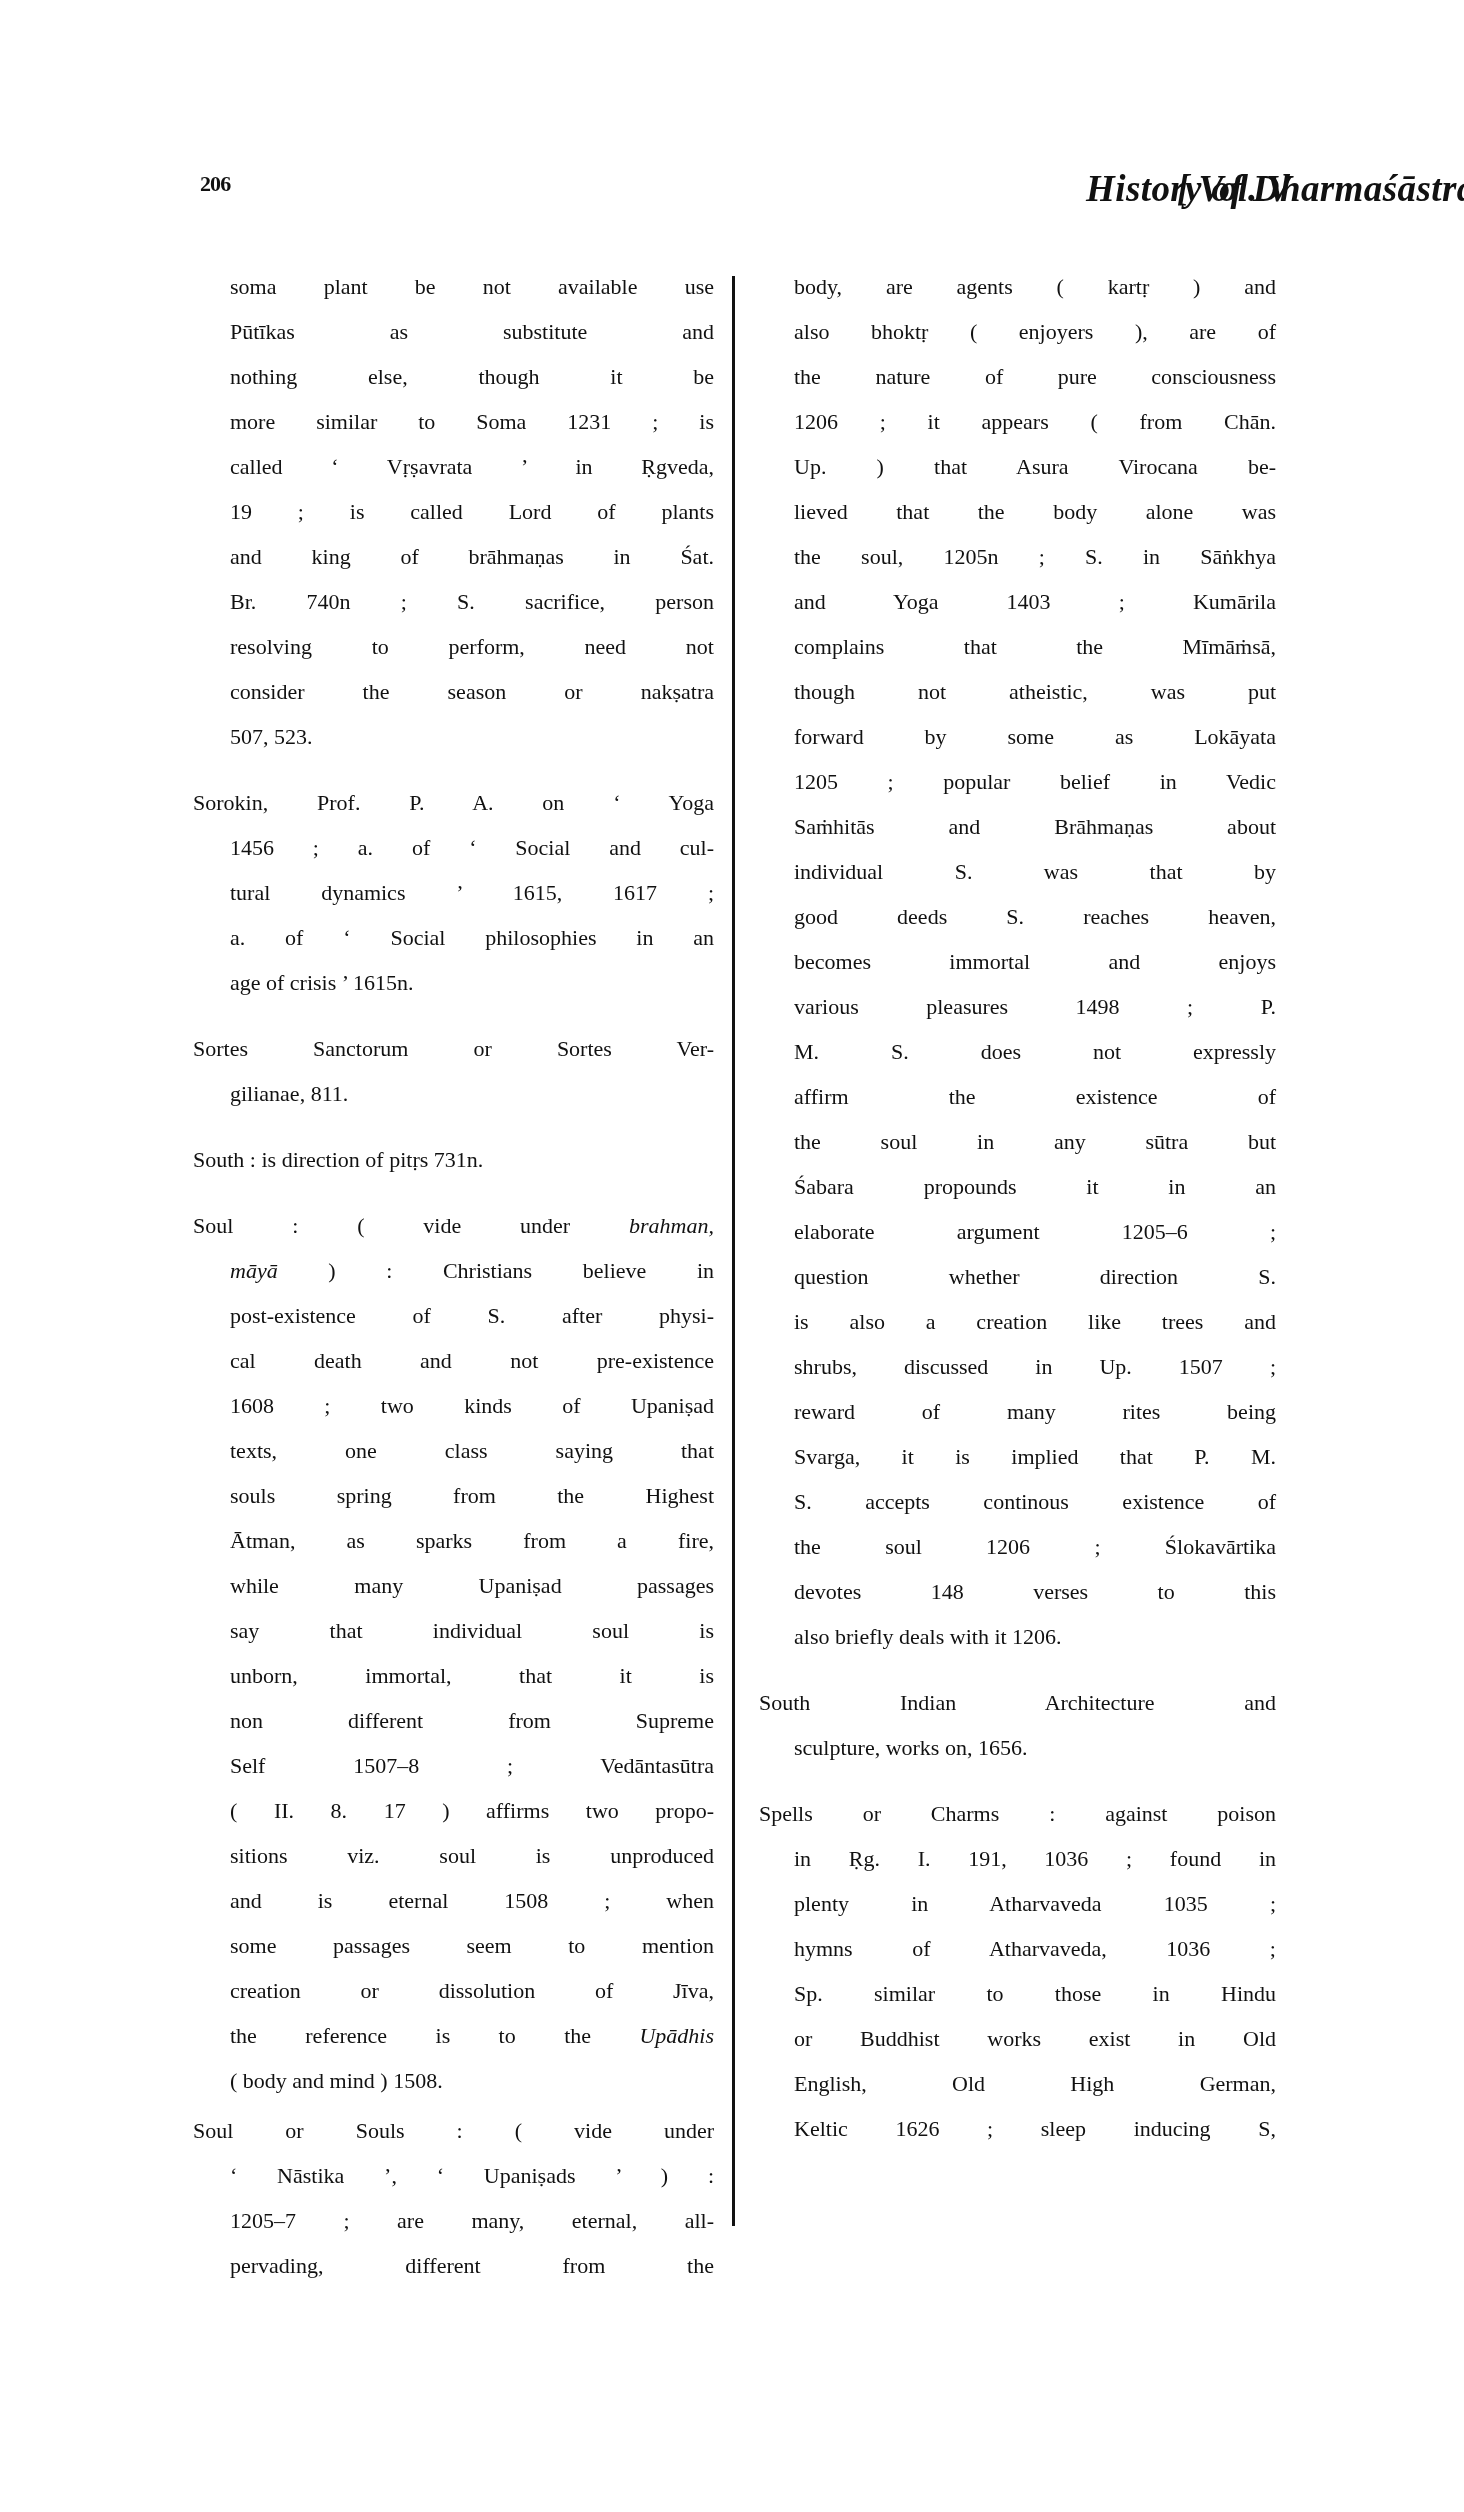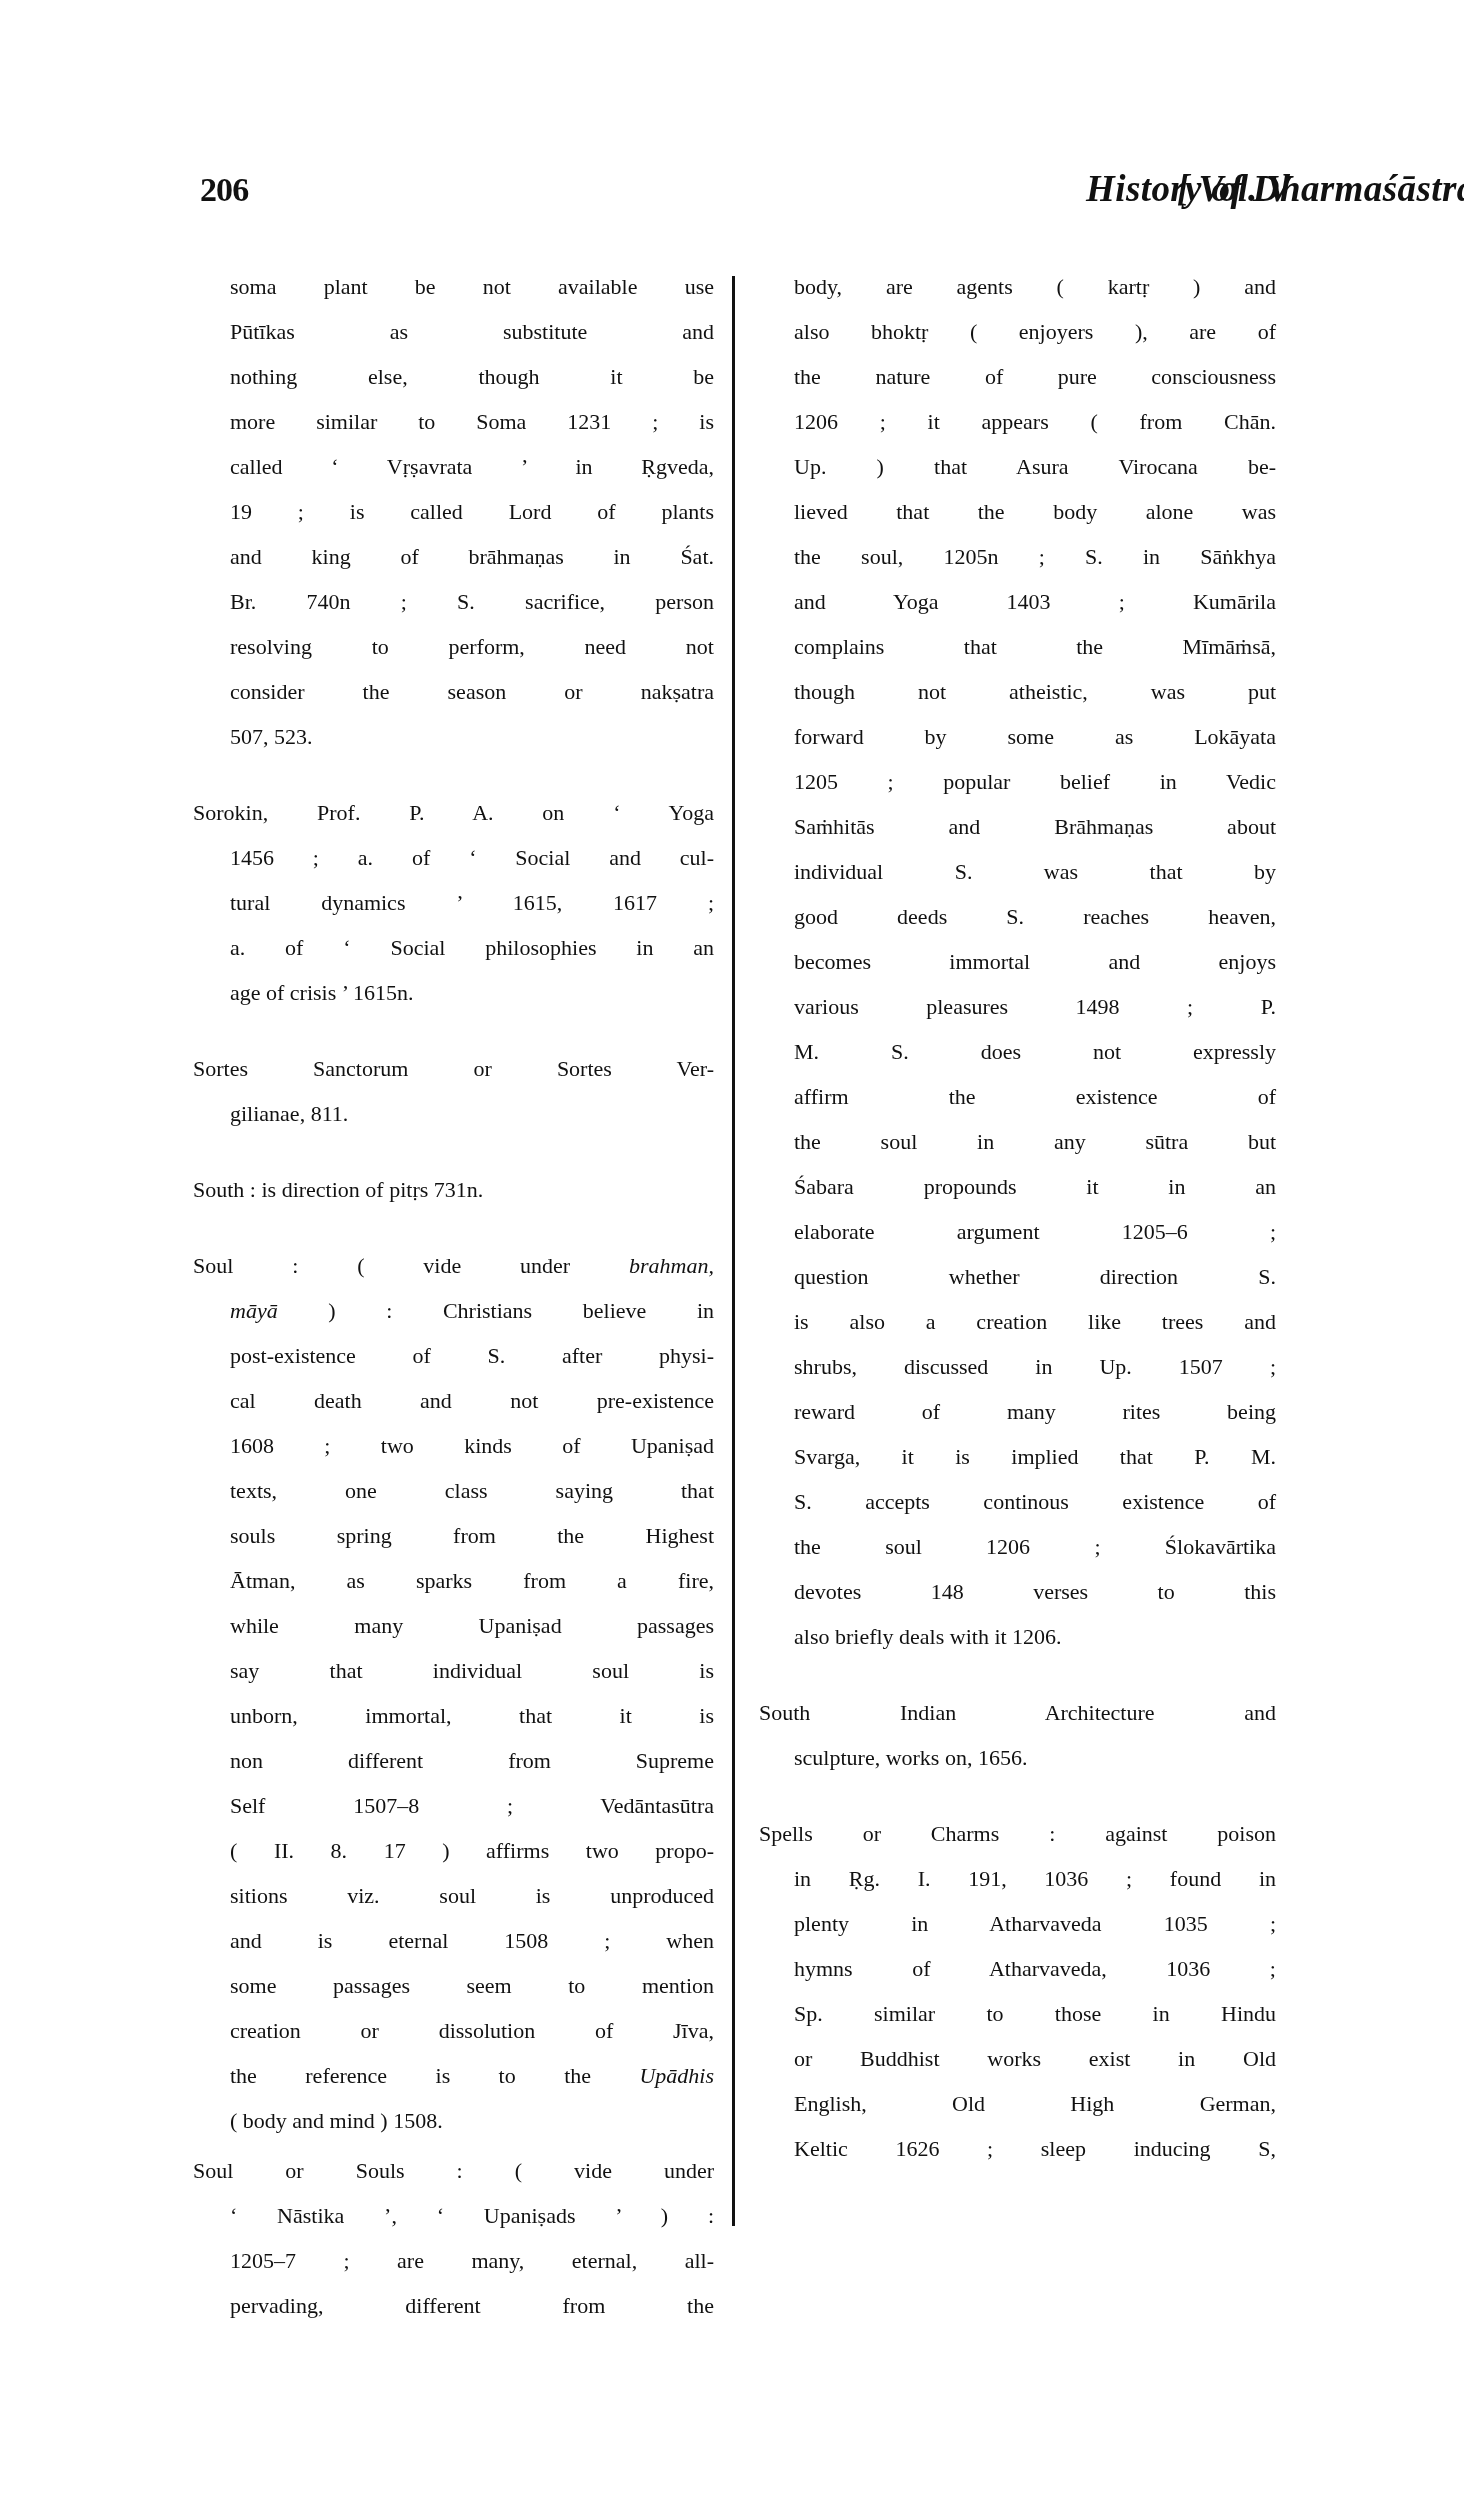--- a/index.html
+++ b/index.html
@@ -1,29 +1,29 @@
 <!DOCTYPE html>
 <html style="font-size:14px"><head>
 <meta charset="utf-8">
 <style>
   html, body { margin: 0; padding: 0; background: #ffffff; }
   body { width: 1465px; height: 2512px; position: relative; overflow: hidden;
          font-family: "Liberation Serif", "DejaVu Serif", serif; color: #111; }
   .header { position: absolute; top: 167px; left: 0; width: 1465px; height: 53px; }
-  .pnum { position: absolute; left: 200px; top: 3.5px; font-size: 34px; font-weight: bold; letter-spacing: -0.9px; }
+  .pnum { position: absolute; left: 200px; top: 3.5px; font-size: 22px; font-weight: bold; letter-spacing: -0.9px; }
   .title { position: absolute; left: 0; width: 1465px; top: 0; text-align: right; font-size: 37px;
            font-style: italic; font-weight: bold; letter-spacing: 0.4px; }
   .title span { position: relative; left: 10.6px; }
   .vol { position: absolute; left: 1177px; top: 0; font-size: 37px; font-style: italic; font-weight: bold; }
   .col { position: absolute; top: 264px; font-size: 22px; line-height: 45px; }
   .col.left { left: 193px; width: 521px; }
   .col.right { left: 759px; width: 517px; }
   .divider { position: absolute; left: 732px; top: 276px; width: 2.7px; height: 1950px; background: #111; }
   .entry { margin: 0; }
-  .entry.gap { margin-top: 31px; }
+  .entry.gap { margin-top: 21px; }
   .entry.gap-small { margin-top: 5.3px; }
   .line { display: block; white-space: nowrap; text-align: justify; text-align-last: justify; }
   .line.last { text-align-last: left; }
   .line.indent { padding-left: 37px; }
   .right .line.indent { padding-left: 35px; }
   i { font-style: italic; }
 </style>
 </head>
 <body>
 

